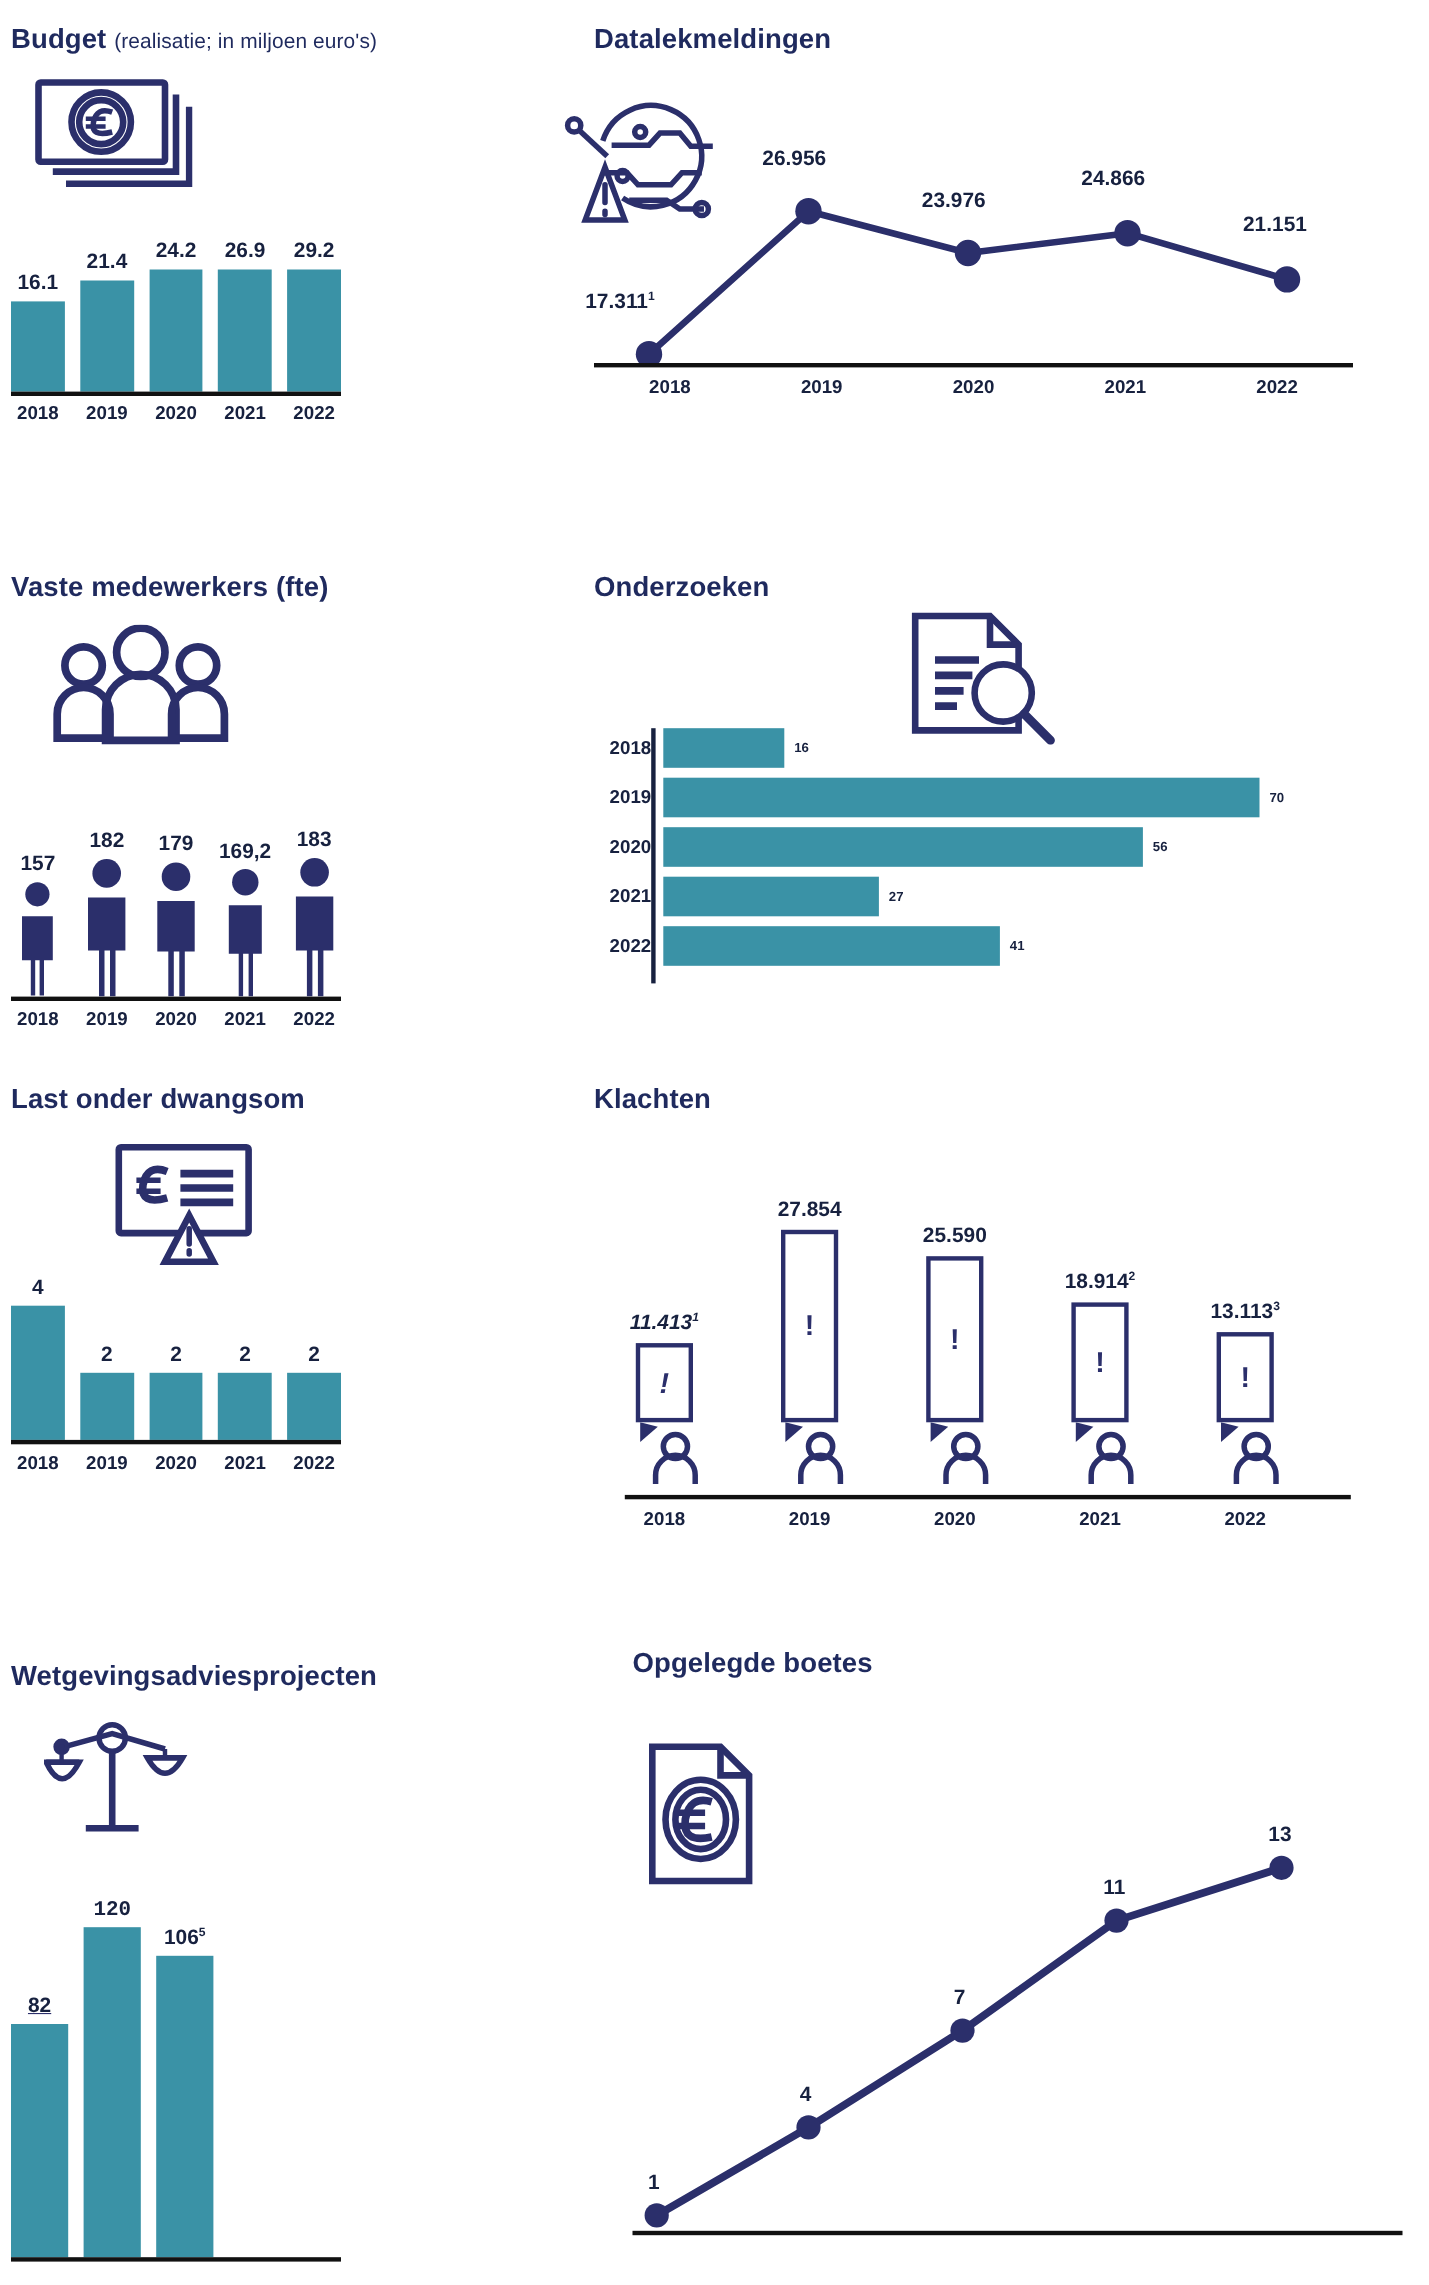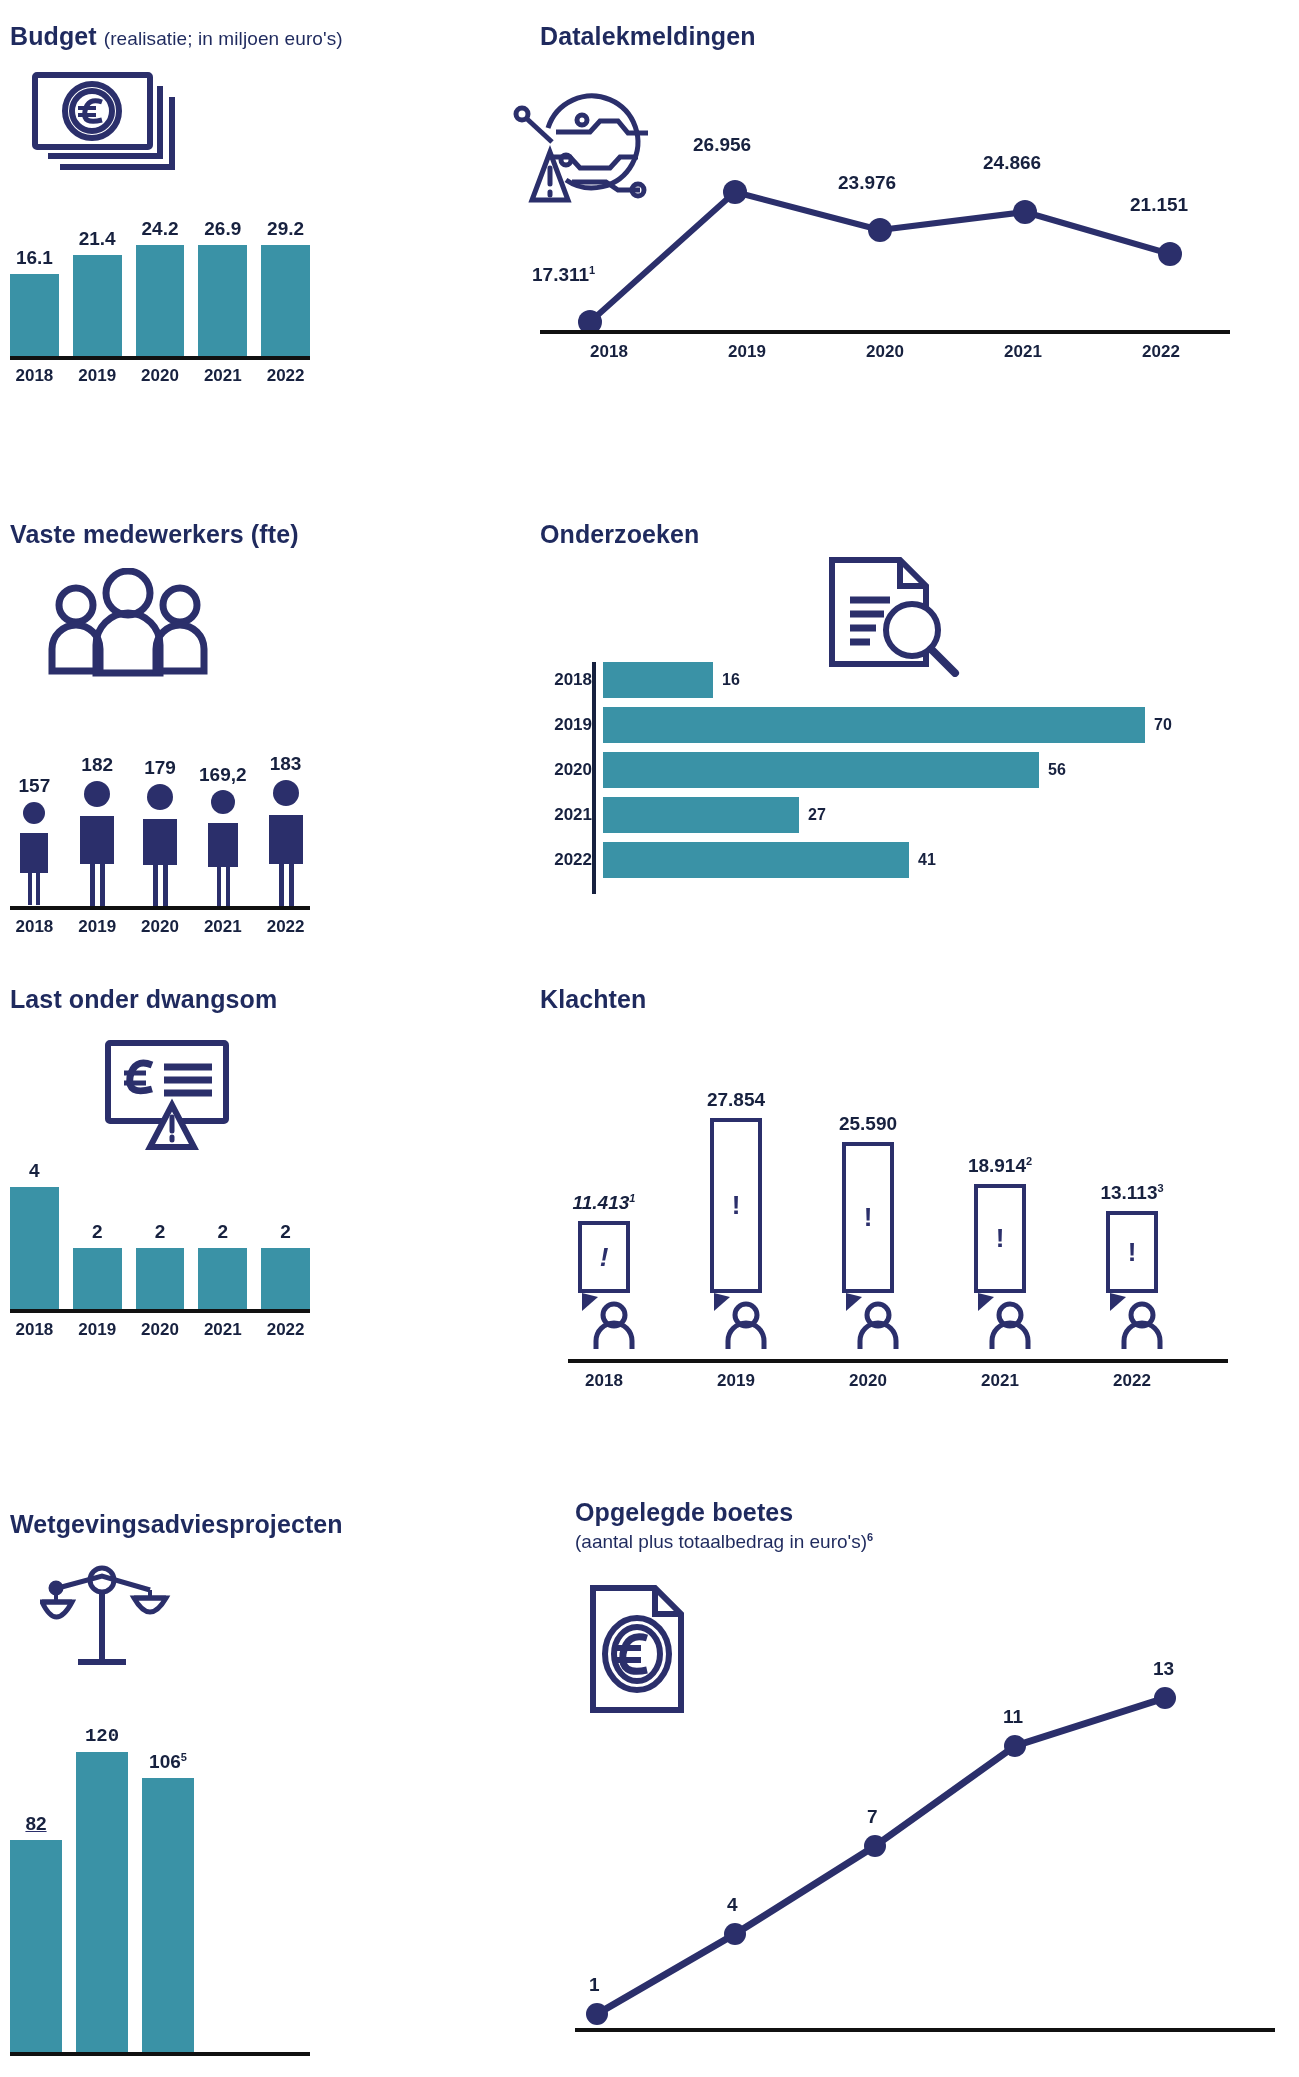--- a/index.html
+++ b/index.html
@@ -25,21 +25,21 @@
   .vbar{background:#3a92a6;width:100%;}
   .vbar-val{margin-bottom:5px;}
   .axis-x{position:absolute;height:4px;background:#111111;}
   .xlabels{position:absolute;display:flex;}
   .xlabels > div{text-align:center;}
 
   
   .hrow{display:flex;align-items:center;height:36px;margin-bottom:9px;}
   .hrow .hyr{width:52px;text-align:right;padding-right:11px;font-size:17px;font-weight:bold;color:#17213f;}
   .hbar{background:#3a92a6;height:36px;}
-  .hrow .hval{margin-left:9px;font-size:16px;font-weight:bold;color:#17213f;}
+  .hrow .hval{margin-left:9px;font-size:12px;font-weight:bold;color:#17213f;}
   .vaxis{position:absolute;width:4px;background:#17213f;}
 
   
   .linewrap{position:absolute;}
   .linewrap svg{display:block;}
   .lbl{position:absolute;}
 
   
   .people{position:absolute;display:flex;align-items:flex-end;}
   .pcol{display:flex;flex-direction:column;align-items:center;justify-content:flex-end;}
@@ -421,23 +421,20 @@
       </div>
       <div class="vbar" style="height:274px;"></div>
     </div>
   </div>
 
   <div class="axis-x" style="left:0px;top:542px;width:300px;"></div>
 </div>
 
 <div class="panel" style="left:575px;top:1498px;width:720px;height:560px;">
   <div class="ptitle">Opgelegde boetes</div>
-  <div class="psub">
-    <span>(aantal plus totaalbedrag in euro's)</span><sup>6</sup>
-  </div>
 
   <div class="icon" style="left:10px;top:84px;">
     <svg width="110" height="135" viewBox="0 0 110 135" fill="none" stroke="#2b2f6b" stroke-width="6">
       <path d="M8 6 h62 l26 26 v96 h-88 z"></path>
       <path d="M70 6 v26 h26"></path>
       <ellipse cx="52" cy="72" rx="32" ry="36"></ellipse>
       <ellipse cx="52" cy="72" rx="23" ry="27"></ellipse>
       <path d="M62 56 q-20 -6 -24 16 q-3 22 24 16" stroke-width="7"></path>
       <path d="M32 66 h24 M32 78 h24" stroke-width="6"></path>
     </svg>

